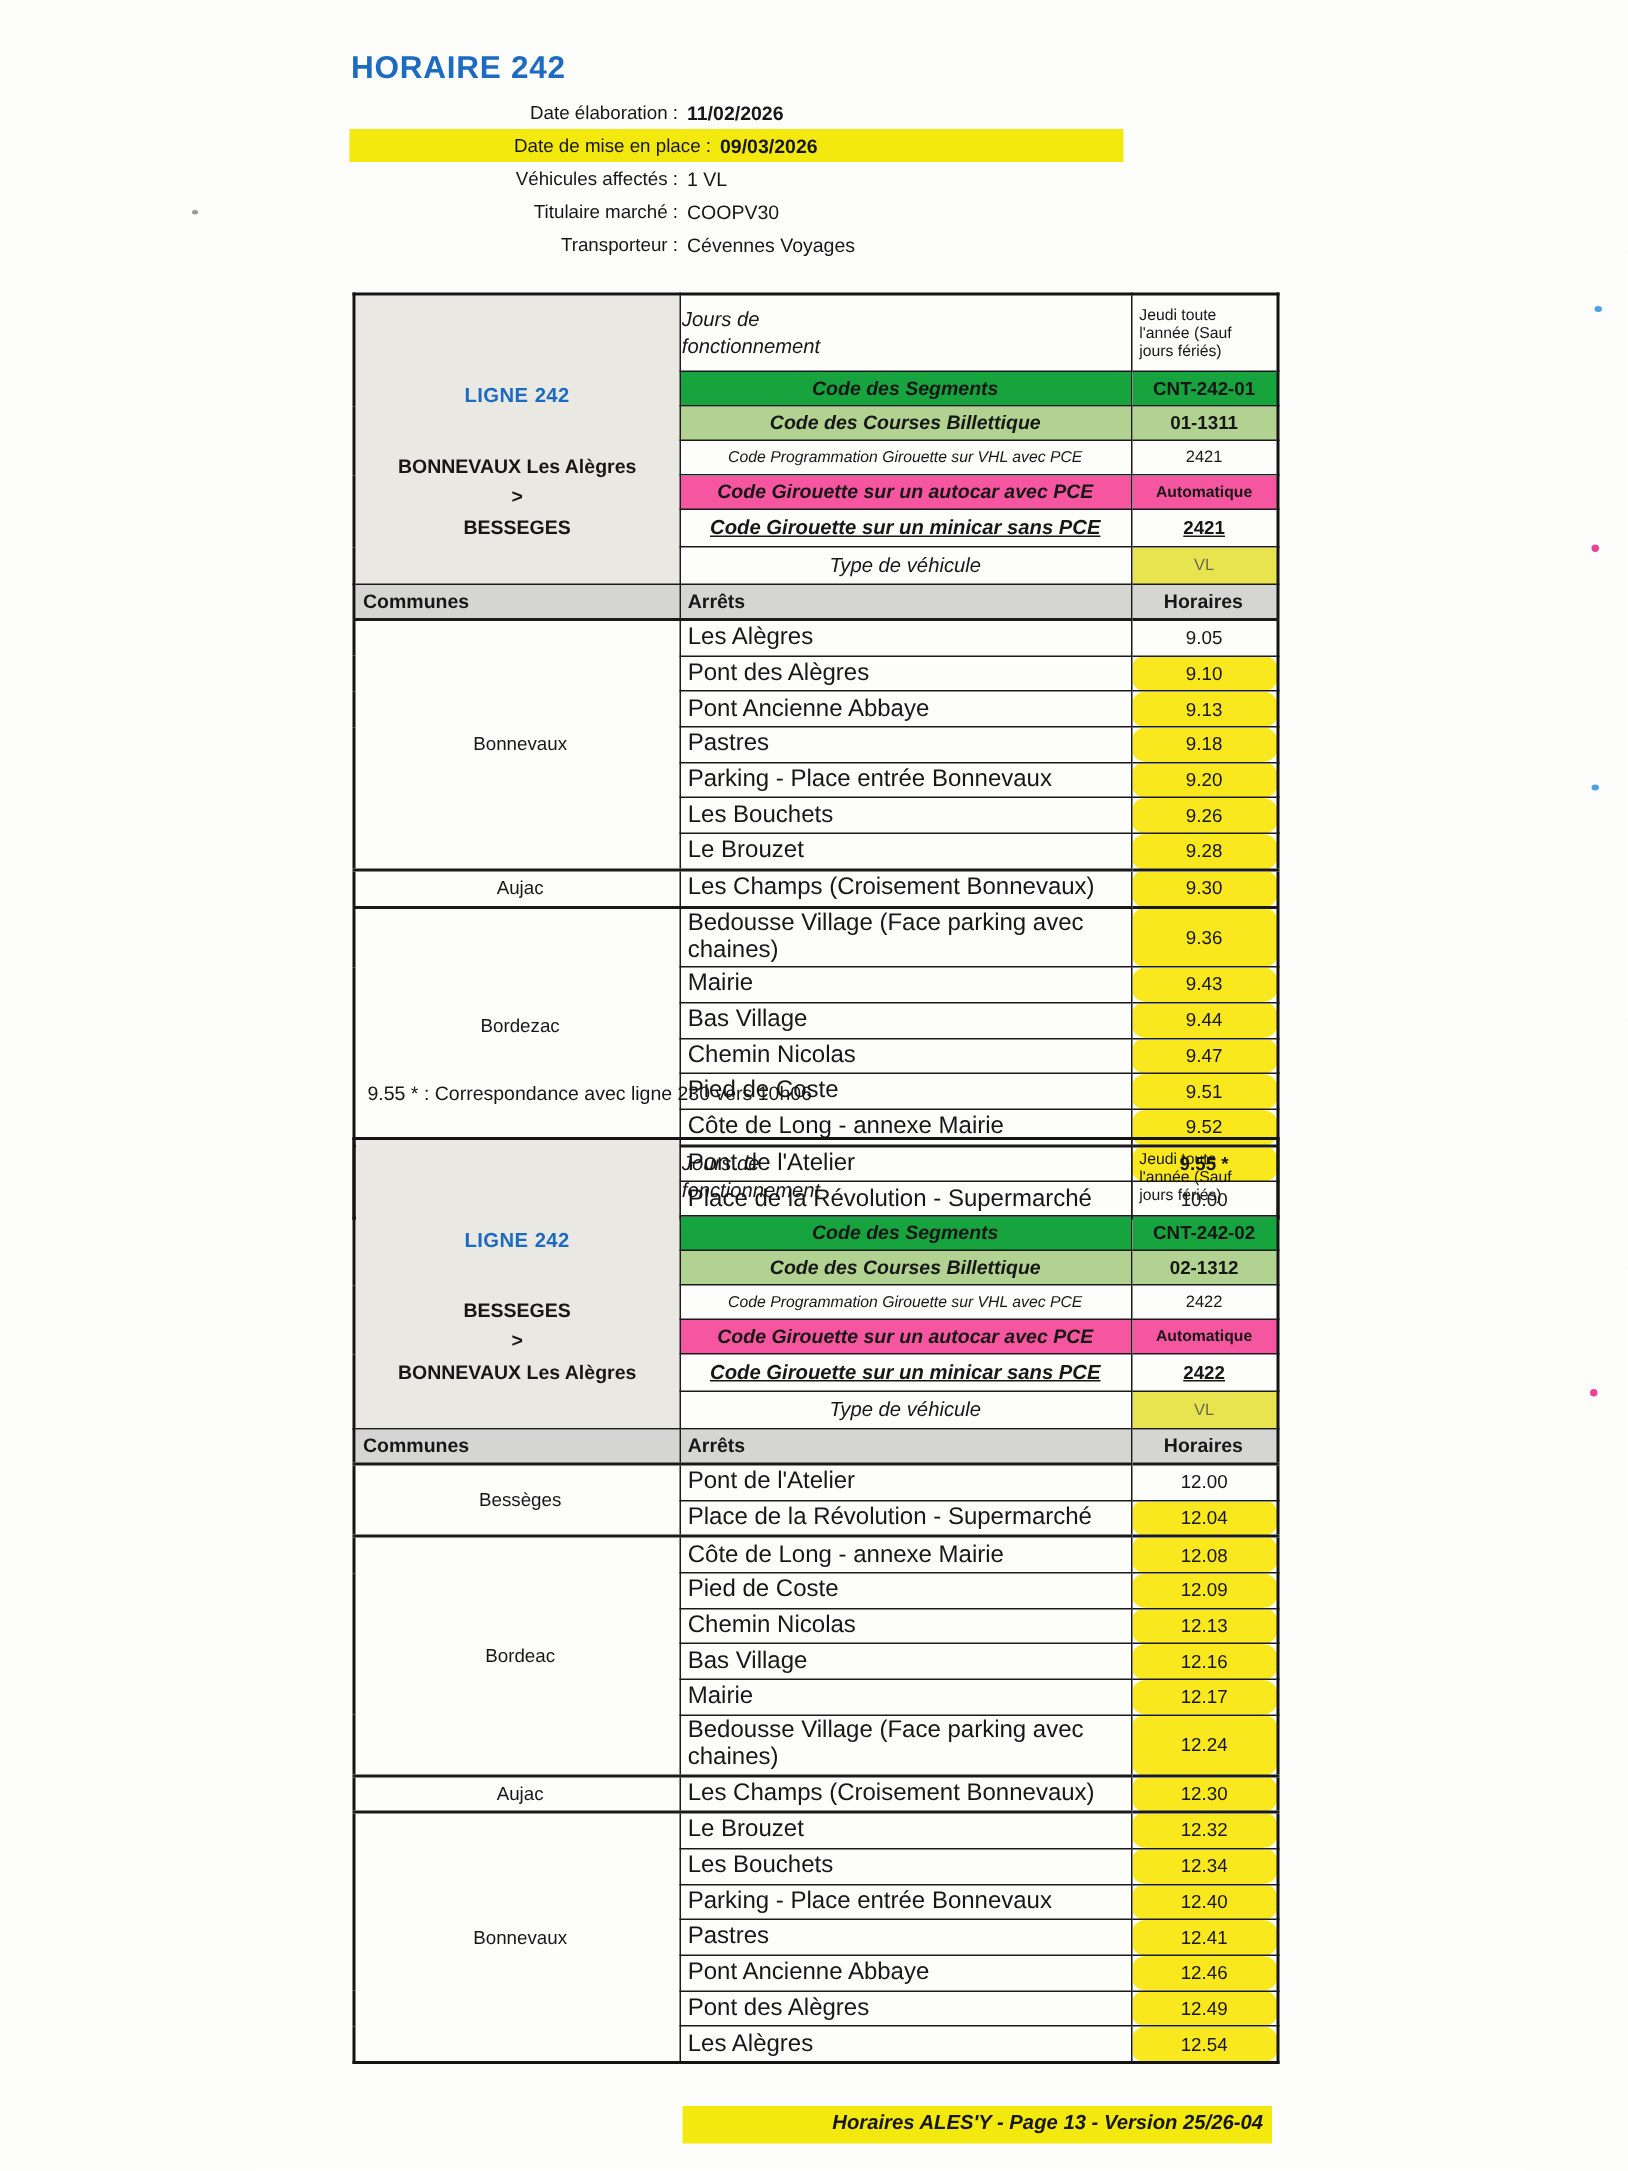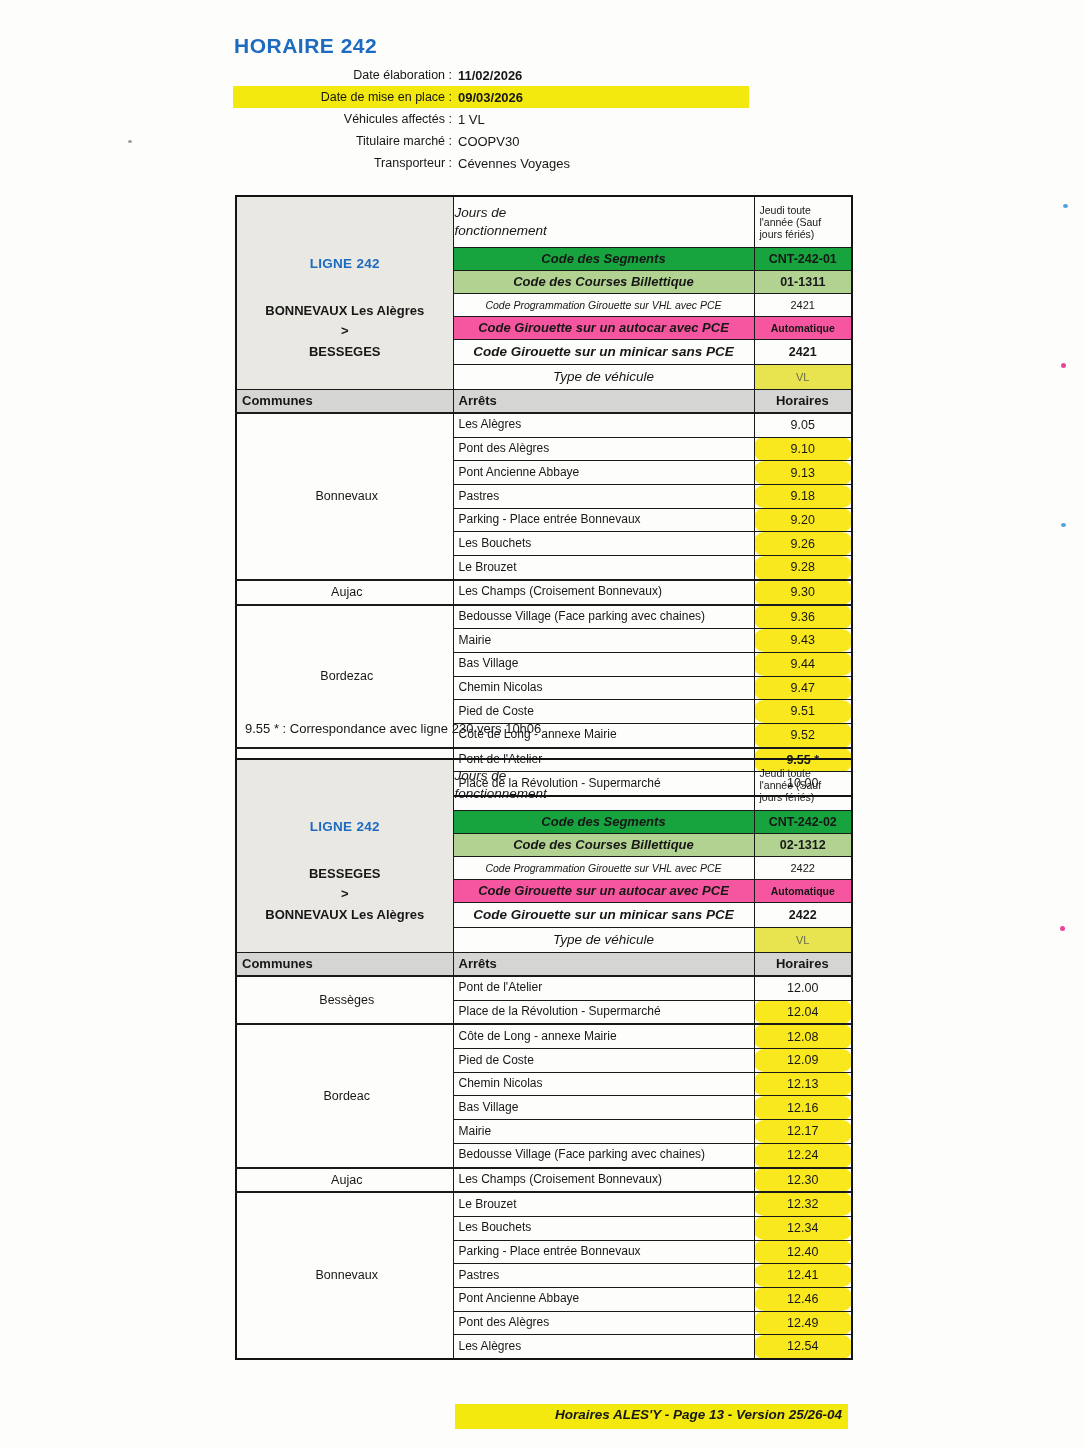--- a/index.html
+++ b/index.html
@@ -10,21 +10,21 @@
     color:#171717;
   }
   
   .title {
     position:absolute; left:234px; top:34px;
     font-size:21px; font-weight:bold; letter-spacing:.5px;
     color:var(--title-blue,#1d6bc0);
   }
   .meta { position:absolute; left:233px; top:64px; width:516px; }
   .meta-row { display:flex; align-items:center; height:22px; font-size:12.5px; }
-  .meta-row.highlight { background:var(--hl-yellow,#f3e90e); }
+  .meta-row.highlight { background:var(--hl-yellow,#f3e90e);padding-left:22px; }
   .meta-label { width:219px; text-align:right; white-space:pre; }
   .meta-value { margin-left:6px; font-size:13px; }
   .meta-value.bold { font-weight:bold; }
   
   .table-mount { position:absolute; left:235px; }
   #table-mount-1 { top:195px; }
   #table-mount-2 { top:758px; }
   table.timetable {
     border-collapse:collapse; table-layout:fixed; width:616px;
     border:2.5px solid #141414;
@@ -49,37 +49,37 @@
   }
   .code-row td { height:20px; text-align:center; }
   .code-label { font-weight:bold; font-style:italic; font-size:13px; }
   .code-value { font-weight:bold; font-size:12.5px; }
   .style-segments td { background:var(--seg-green,#17a43e); }
   .style-courses td { background:var(--courses-green,#b2d291); }
   .style-prog .code-label { font-weight:normal; font-size:10.5px;text-align:center; }
   .style-prog .code-value { font-weight:normal; font-size:11px; }
   .style-autocar td { background:var(--girouette-pink,#f6559f); }
   .style-autocar .code-value { font-size:10.5px; }
-  .style-minicar td { height:22px; }
+  .style-minicar td { height:22px;text-decoration:underline; }
   .style-minicar .code-label { font-size:13.5px; }
   .style-vehicle td { height:22px; }
   .style-vehicle .code-label { font-weight:normal; font-size:13.5px; }
   .style-vehicle .code-value {
     background:var(--vehicle-yellow,#e8e44f);
     font-weight:normal; font-size:11px; color:#6b6b4d;
   }
   .cols-row td {
     background:var(--hdr-gray,#d5d5d3); font-weight:bold; font-size:13px;
     height:20px; padding-left:5px; text-align:left;
     border-top-width:2.5px; border-bottom-width:2.5px;
   }
   .cols-row td:last-child { text-align:center; padding-left:0; }
   .stop-row td { height:20.7px; }
   .stop-row .commune { font-size:12.5px; padding-left:5px;text-align:center; }
-  .stop-row .arret { font-size:12px; padding-left:5px; }
+  .stop-row .arret { font-size:16px; padding-left:5px; }
   .stop-row .horaire { font-size:12.5px; text-align:center; }
   .stop-row .horaire.hl { background:var(--time-yellow,#f9e81e);border-radius:10px; }
   .stop-row .horaire.b { font-weight:bold; }
   .stop-row.group-start td { border-top-width:2.5px; }
   
   .footnote { position:absolute; left:245px; top:721px; font-size:13px; }
   .footer {
     position:absolute; left:455px; top:1404px; width:393px; height:25px;
     background:var(--hl-yellow,#f3e90e);
     font-size:13.5px; font-weight:bold; font-style:italic;

